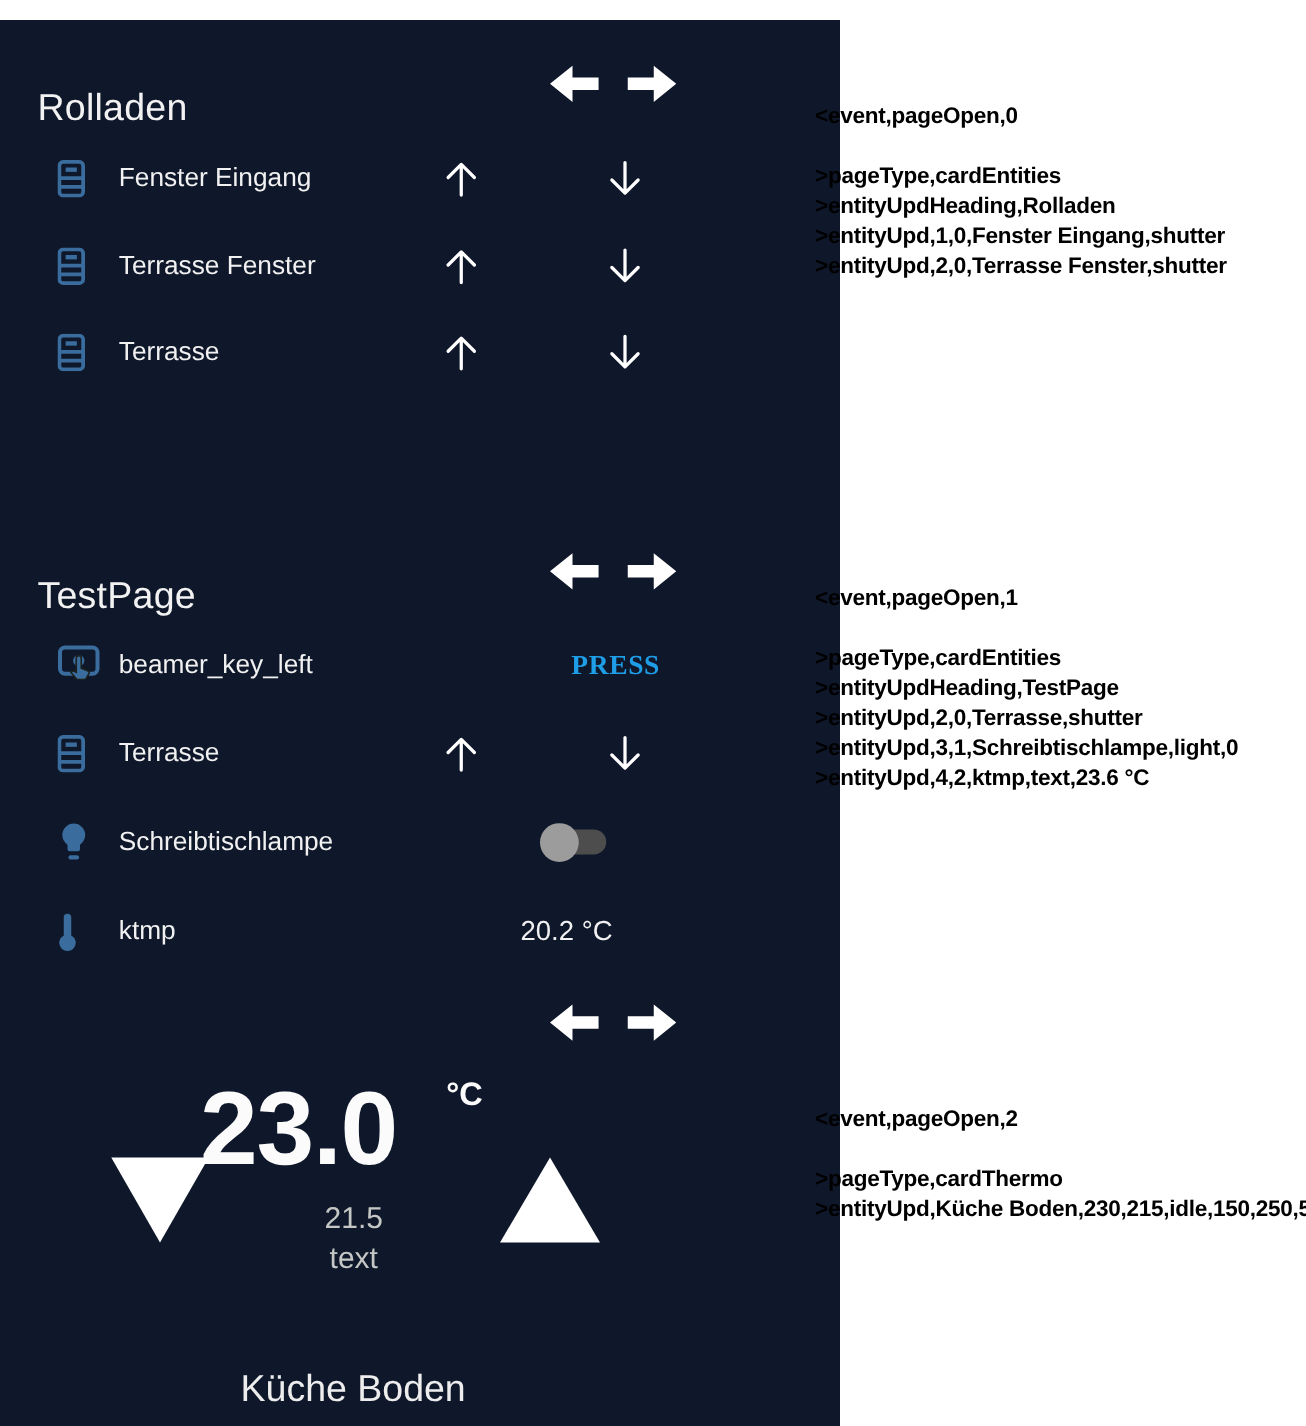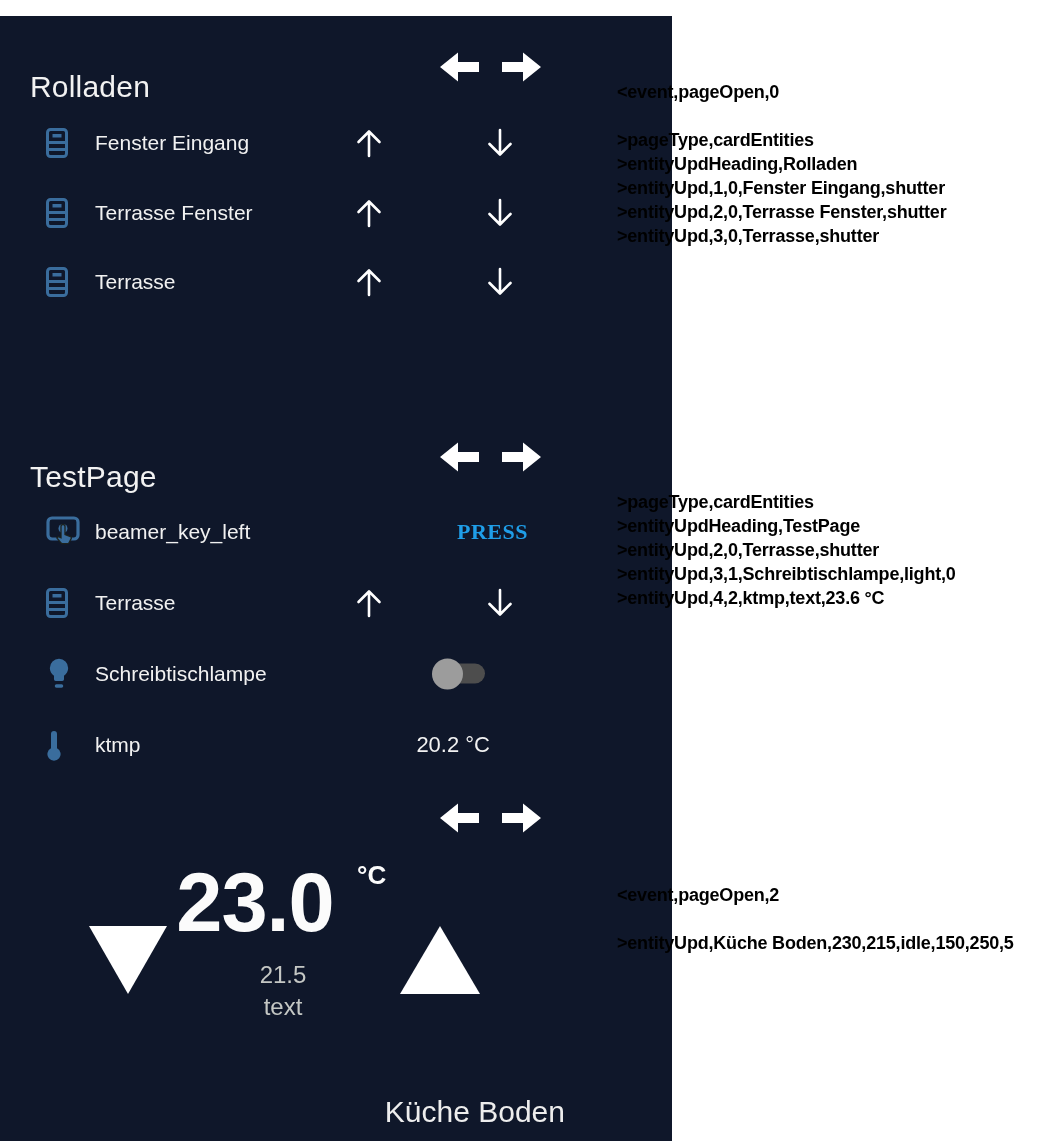--- a/index.html
+++ b/index.html
@@ -34,33 +34,33 @@
   }
   .row-value{
     position:absolute;left:370px;width:120px;top:50%;transform:translateY(-50%);
     text-align:right;font-size:22px;color:#f1f1f1;white-space:nowrap;
   }
   .toggle{position:absolute;left:432px;top:50%;transform:translateY(-50%);width:54px;height:31px;
     background:none;border:none;padding:0;cursor:pointer;}
   .toggle .track{position:absolute;left:5px;top:5px;width:48px;height:20px;border-radius:10px;background:#4d4d4d;}
   .toggle .knob{position:absolute;left:0;top:0;width:31px;height:31px;border-radius:50%;background:#9c9c9c;}
   .thermo-temp{
-    position:absolute;left:160px;top:842px;width:190px;text-align:center;
+    position:absolute;left:160px;top:842px;width:190px;text-align:left;
     font-size:83px;line-height:90px;font-weight:700;color:#fbfbfb;letter-spacing:-1px;
   }
   .thermo-unit{position:absolute;left:357px;top:844px;font-size:26px;font-weight:700;color:#fbfbfb;}
   .tri-btn{position:absolute;width:80px;height:68px;background:none;border:none;padding:0;cursor:pointer;}
   .tri-down{width:0;height:0;border-left:39px solid transparent;border-right:39px solid transparent;border-top:68px solid #ffffff;}
   .tri-up{width:0;height:0;border-left:40px solid transparent;border-right:40px solid transparent;border-bottom:68px solid #ffffff;}
   .thermo-sub{position:absolute;left:183px;width:200px;text-align:center;font-size:24px;line-height:30px;color:#c4c7c4;}
-  .thermo-title{position:absolute;left:0;top:1079px;width:565px;text-align:right;font-size:30px;color:#ededed;}
+  .thermo-title{position:absolute;left:0;top:1079px;width:565px;text-align:center;font-size:30px;color:#ededed;}
   .protocol-block{position:absolute;left:617px;width:428px;}
   .proto-line{
     min-height:24px;line-height:24px;font-size:18px;font-weight:700;color:#000000;
-    white-space:nowrap;letter-spacing:-0.2px;
+    white-space:nowrap;letter-spacing:-0.2px;margin-left:35px;
   }
 </style>
 </head>
 <body>
 
 <div class="panel">
 
   <section>
     <h1 class="card-heading" style="top:33px">Rolladen</h1>
 
@@ -249,29 +249,30 @@
   <div class="panel-bottom-strip"></div>
 </div>
 
 <div class="protocol-block" style="top:80px">
   <div class="proto-line">&lt;event,pageOpen,0</div>
   <div class="proto-line"></div>
   <div class="proto-line">&gt;pageType,cardEntities</div>
   <div class="proto-line">&gt;entityUpdHeading,Rolladen</div>
   <div class="proto-line">&gt;entityUpd,1,0,Fenster Eingang,shutter</div>
   <div class="proto-line">&gt;entityUpd,2,0,Terrasse Fenster,shutter</div>
-  <div class="proto-line">&gt;entityUpd,3,0,Terrasse,shutter</div>
 </div>
 
 <div class="protocol-block" style="top:466px">
+  <div class="proto-line">&lt;event,pageOpen,1</div>
   <div class="proto-line"></div>
   <div class="proto-line">&gt;pageType,cardEntities</div>
   <div class="proto-line">&gt;entityUpdHeading,TestPage</div>
   <div class="proto-line">&gt;entityUpd,2,0,Terrasse,shutter</div>
   <div class="proto-line">&gt;entityUpd,3,1,Schreibtischlampe,light,0</div>
   <div class="proto-line">&gt;entityUpd,4,2,ktmp,text,23.6 °C</div>
 </div>
 
 <div class="protocol-block" style="top:883px">
   <div class="proto-line">&lt;event,pageOpen,2</div>
   <div class="proto-line"></div>
+  <div class="proto-line">&gt;pageType,cardThermo</div>
   <div class="proto-line">&gt;entityUpd,Küche Boden,230,215,idle,150,250,5</div>
 </div>
 
 </body></html>

